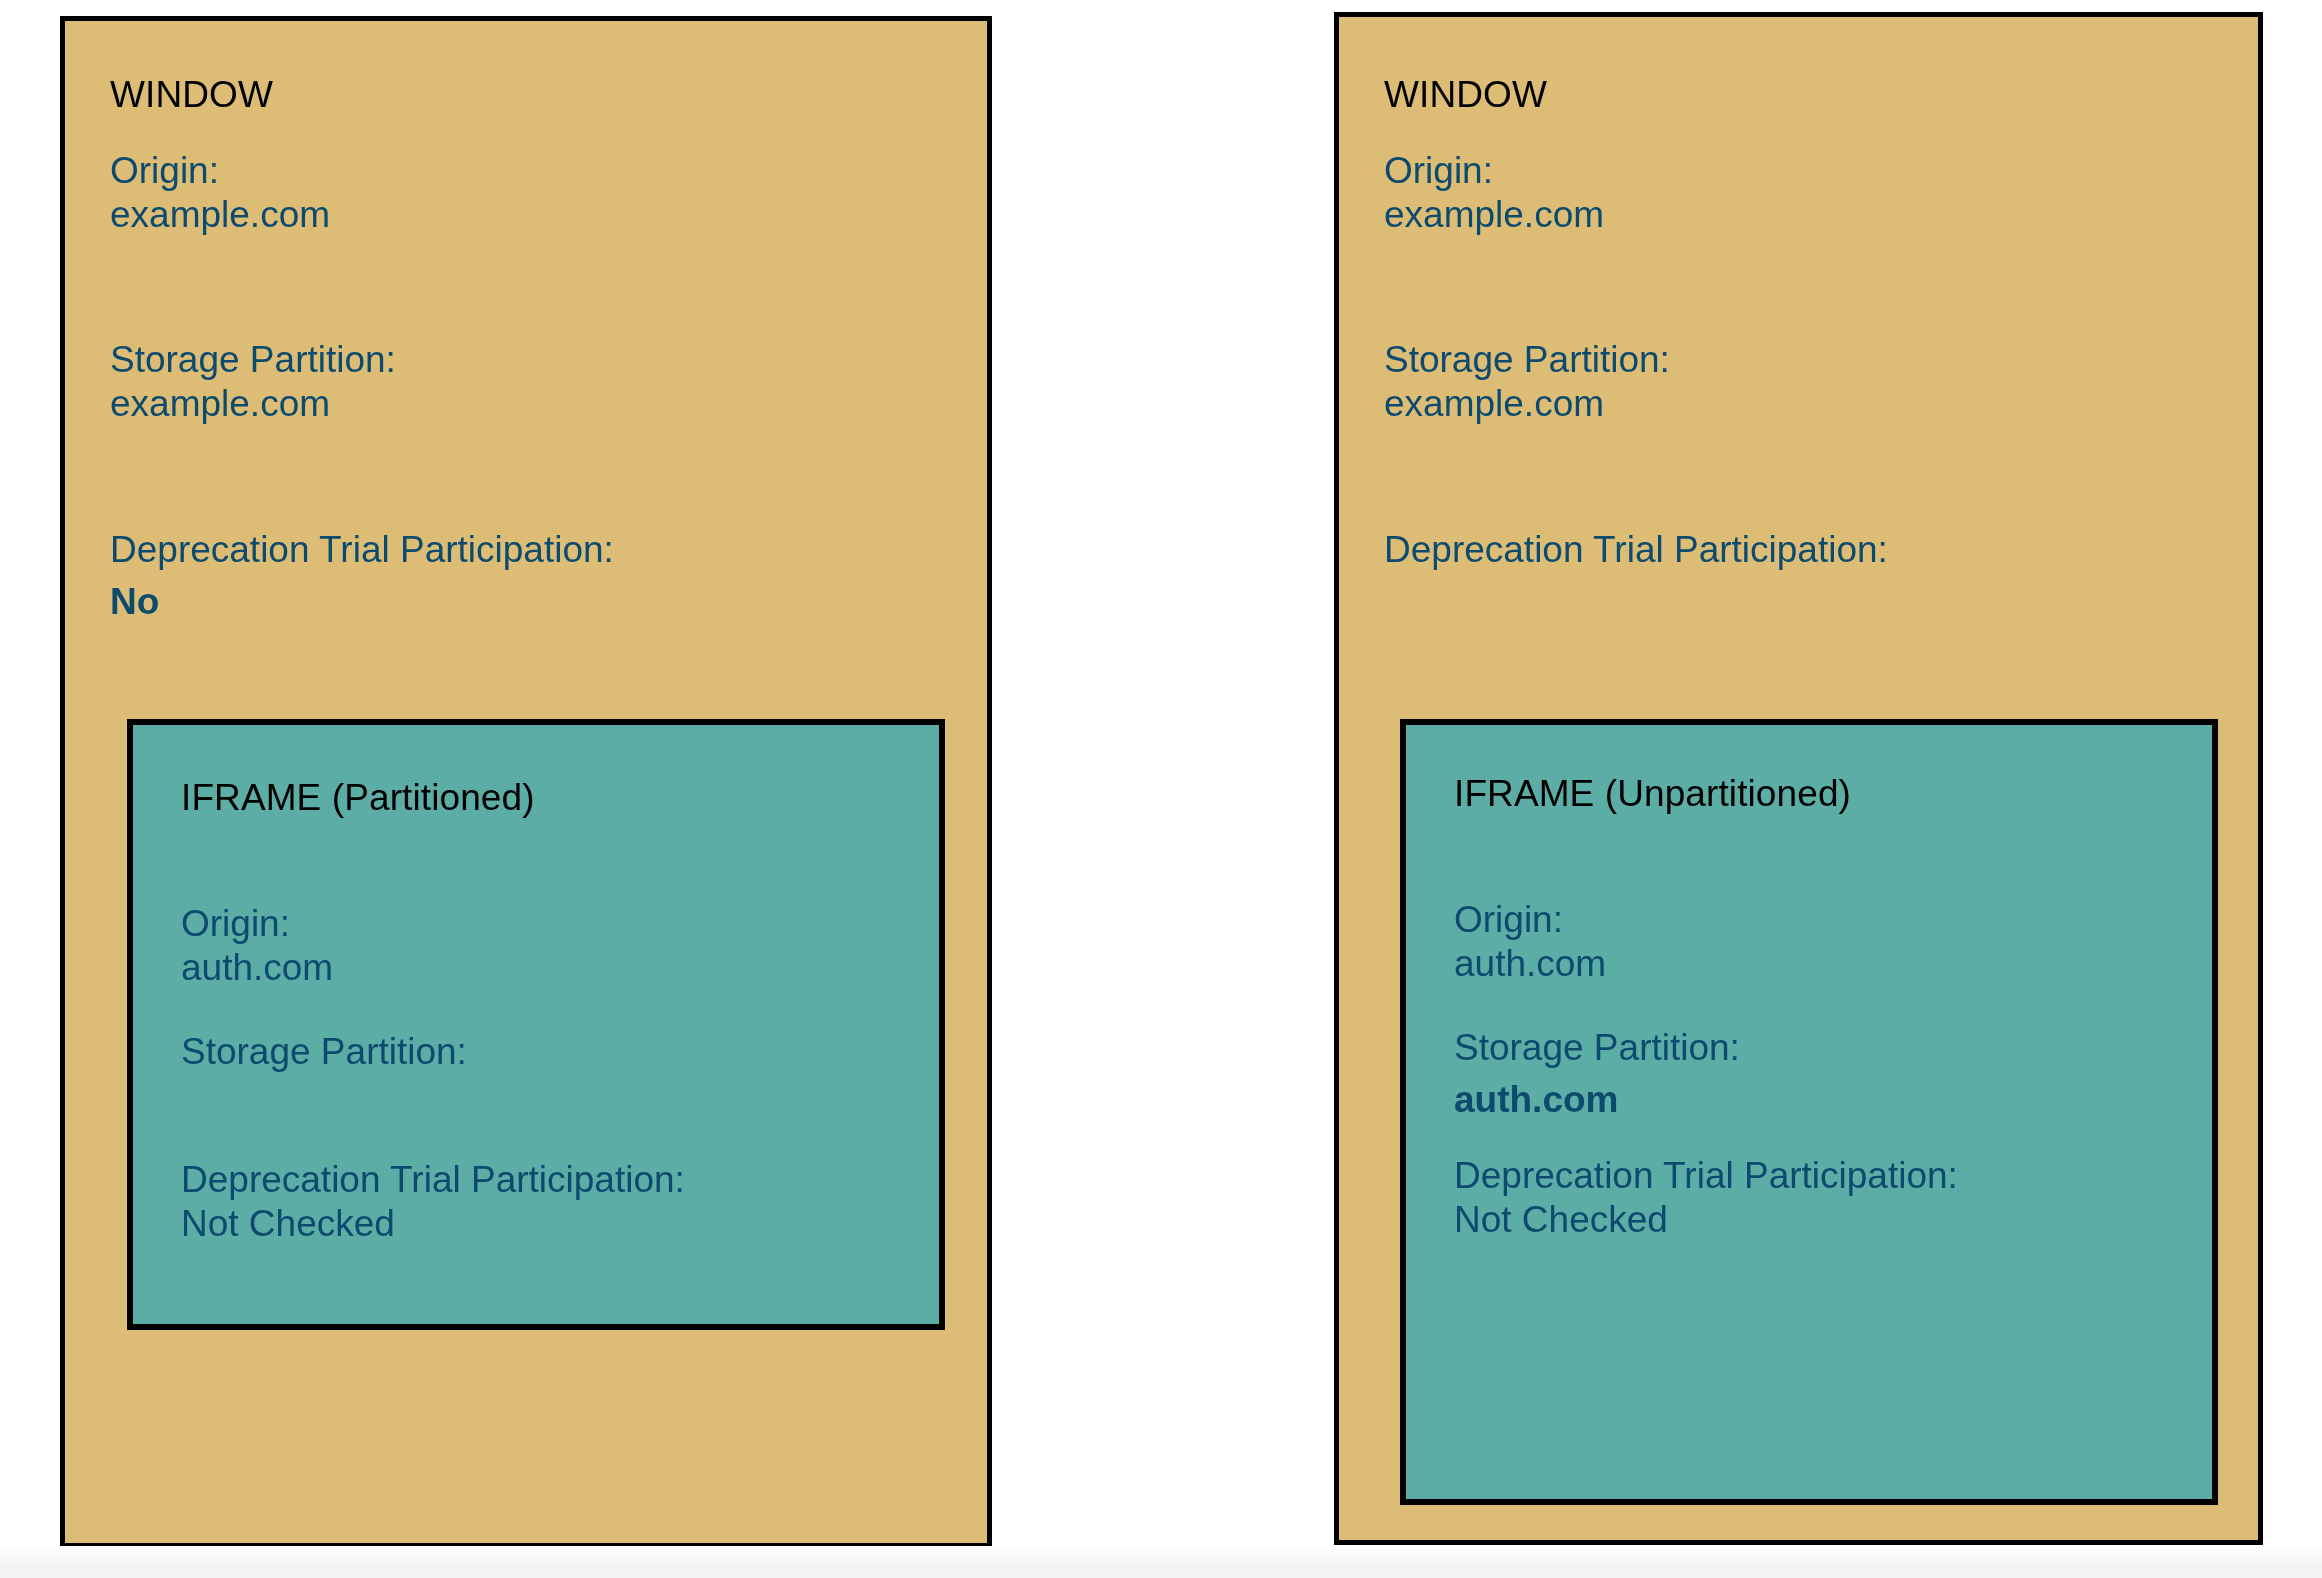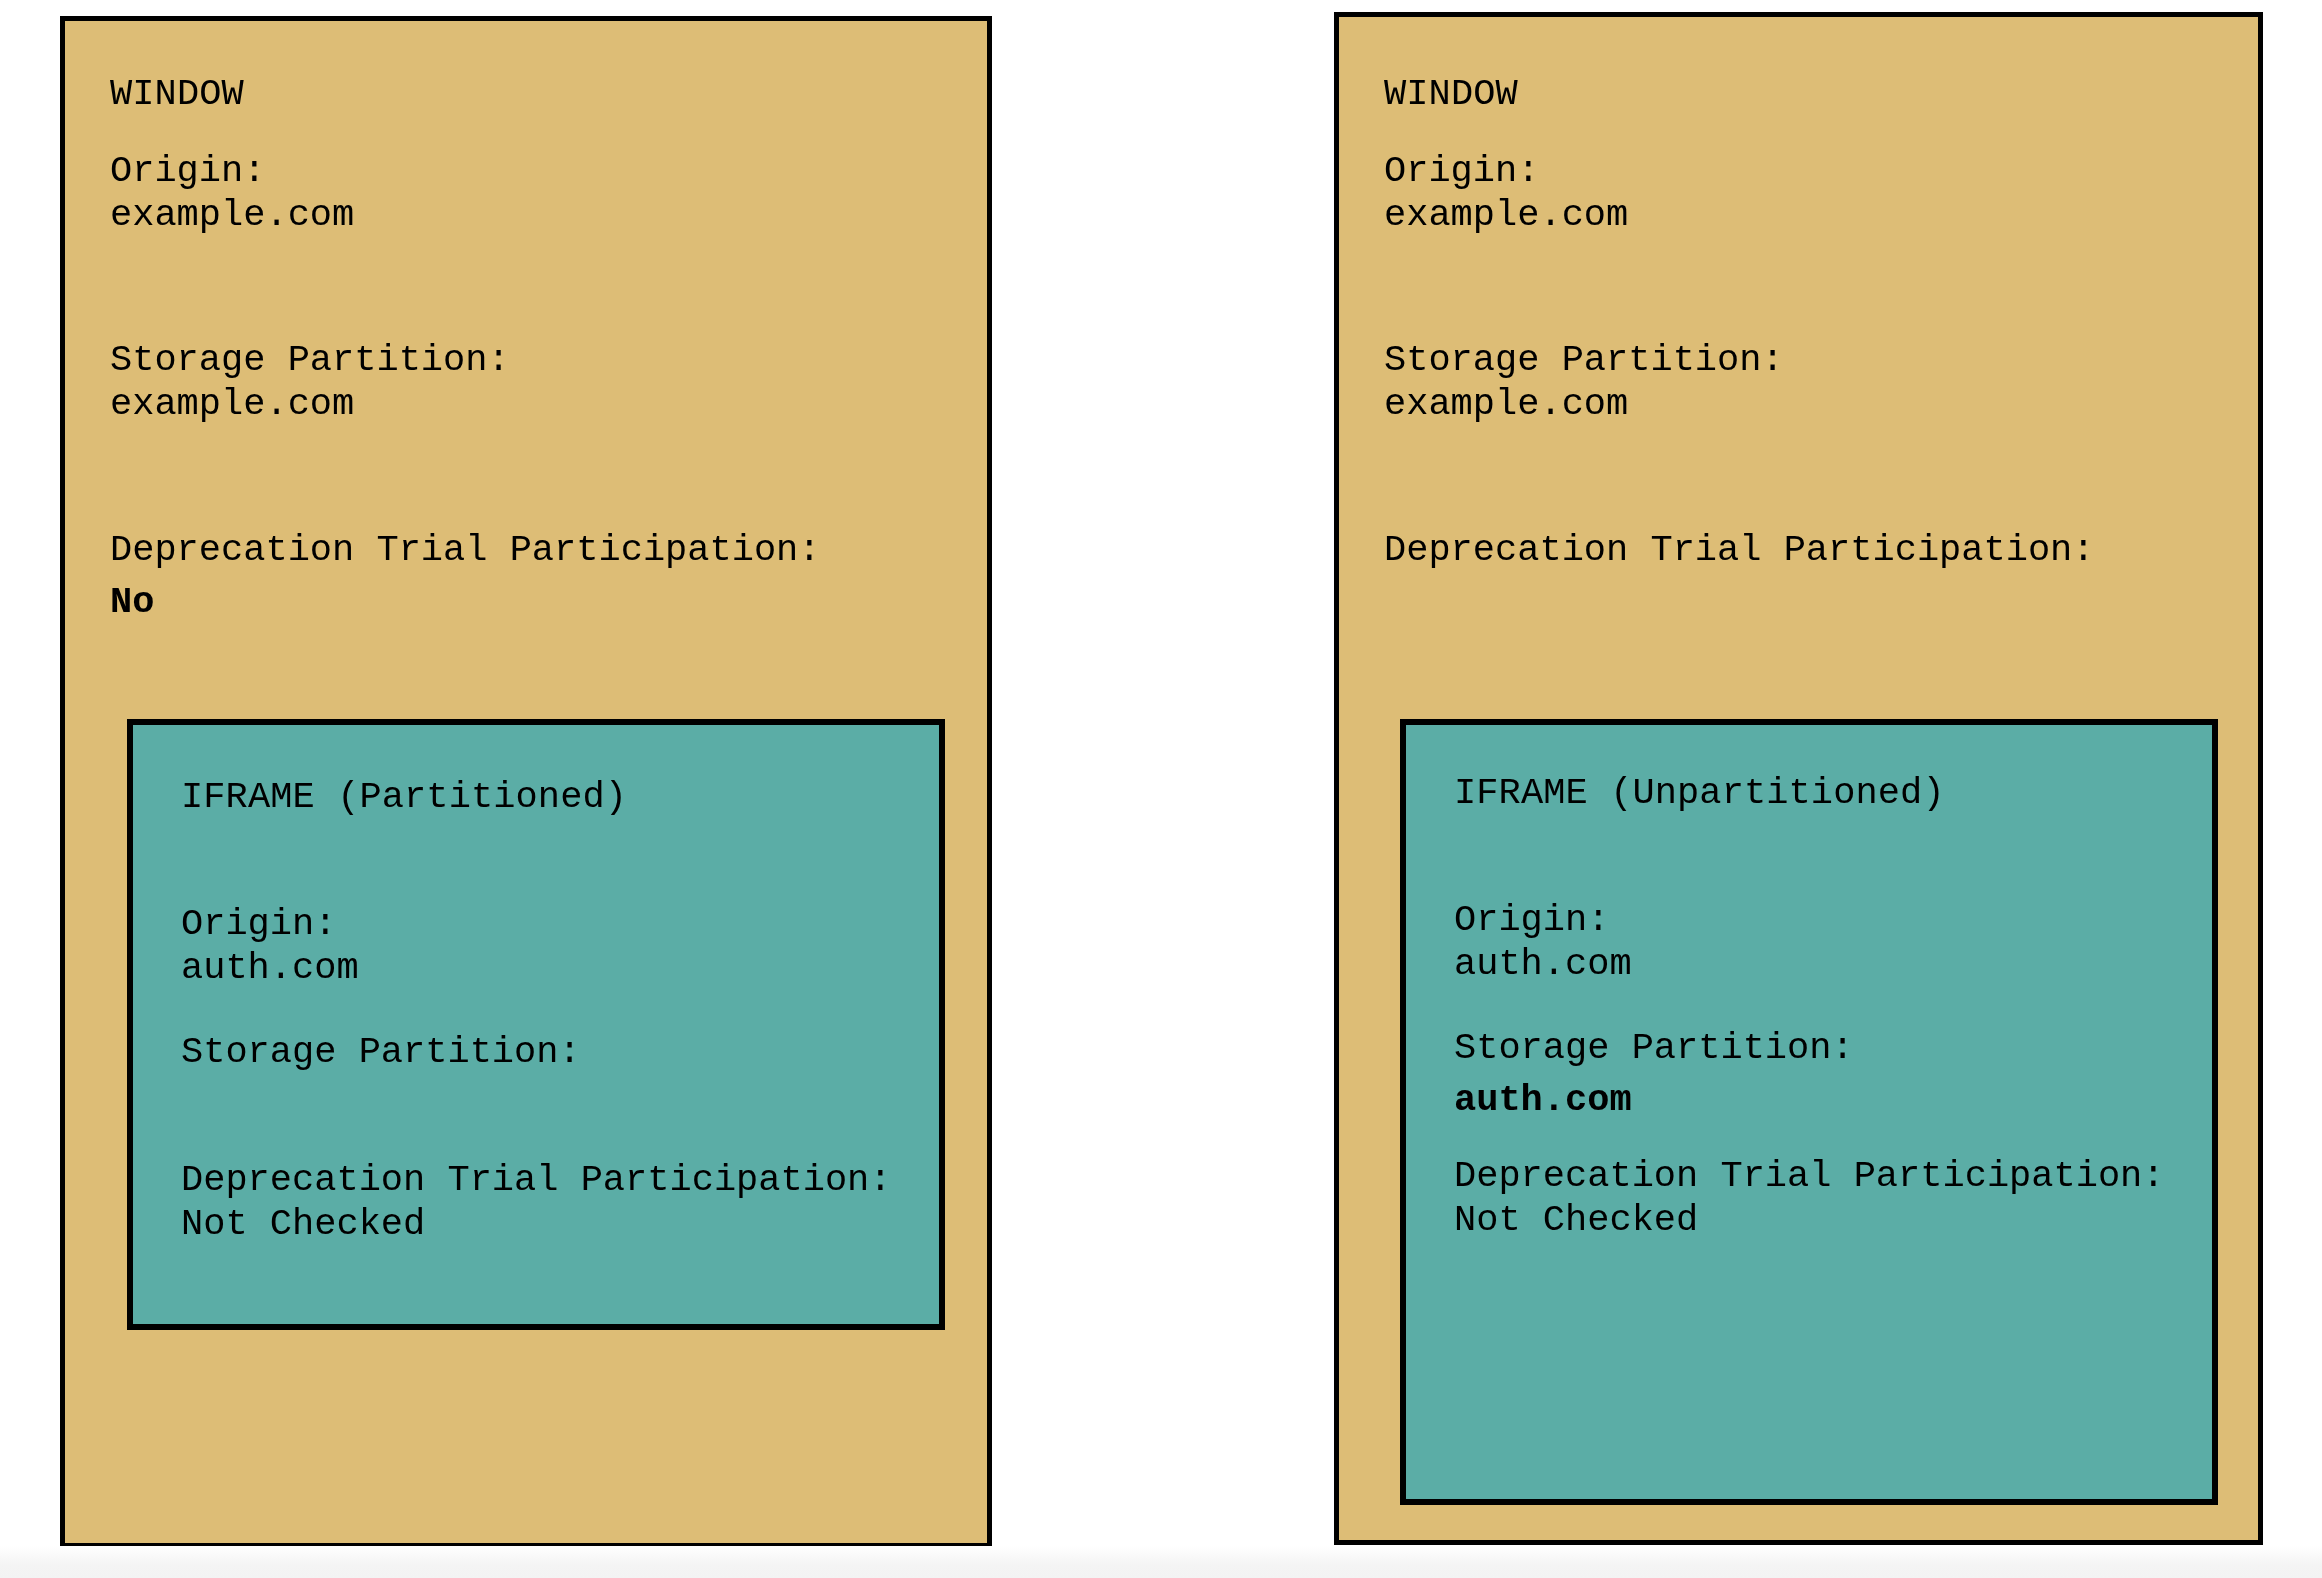--- a/index.html
+++ b/index.html
@@ -13,21 +13,20 @@
     position: relative;
     overflow: hidden;
     font-family: "Liberation Sans", sans-serif;
     -webkit-font-smoothing: antialiased;
   }
 
   #canvas {
     position: absolute;
     inset: 0;
     background: #ffffff;
-    font-family: Liberation Mono, monospace;
   }
 
   
   .bottom-wash {
     position: absolute;
     left: 0;
     right: 0;
     bottom: 0;
     height: 32px;
     background: linear-gradient(to bottom, #ffffff 0%, #f4f4f4 60%, #f3f3f3 100%);
@@ -53,21 +52,21 @@
     line-height: 1;
     color: #000000;
     white-space: nowrap;
     letter-spacing: 0.1px;
   }
 
   .field {
     position: absolute;
     font-size: 37px;
     line-height: 44px;
-    color: #000000;
+    color: #0c4a6e;
     white-space: nowrap;
   }
   .field .label {
     display: block;
     font-weight: 400;
   }
   .field .value {
     display: block;
     font-weight: 400;
   }

